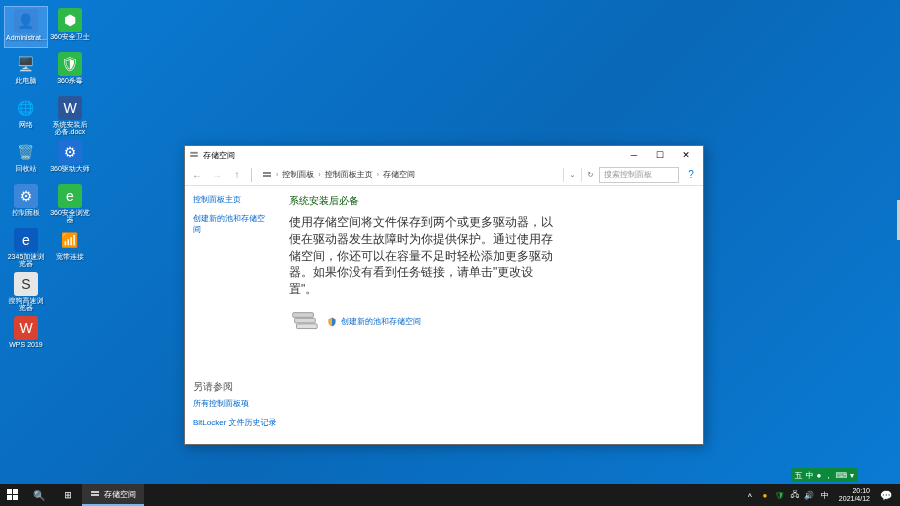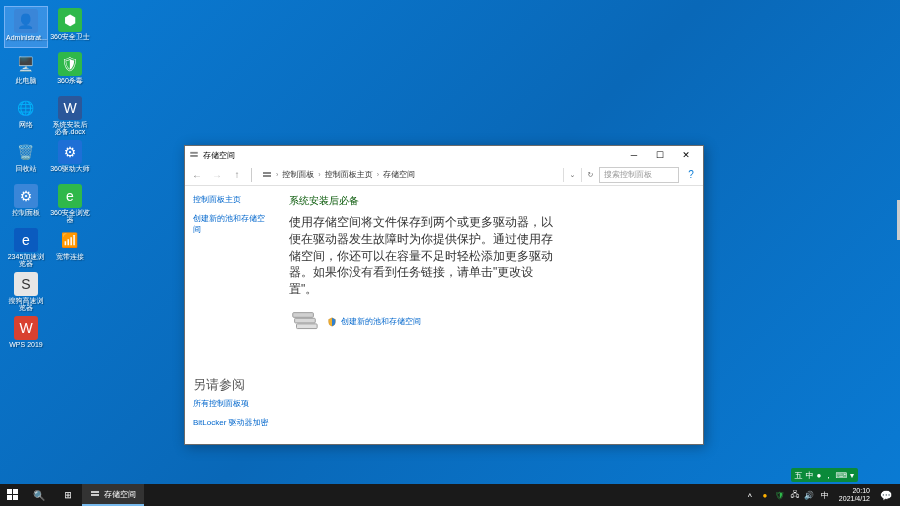--- a/index.html
+++ b/index.html
@@ -26,21 +26,21 @@
 .nav-sep { height: 14px; width: 1px; background: #ccc; margin: 0 2px; }
 .address-bar { flex: 1; display: flex; align-items: center; font-size: 8px; color: #333; gap: 4px; padding: 0 4px; }
 .bc-sep { color: #888; font-size: 7px; }
 .address-drop { width: 14px; height: 14px; display: flex; align-items: center; justify-content: center; font-size: 7px; color: #666; border-left: 1px solid #ddd; padding-left: 4px; }
 .search-box { width: 80px; height: 16px; border: 1px solid #ccc; font-size: 8px; padding: 0 4px; color: #999; display: flex; align-items: center; }
 
 .window-body { flex: 1; display: flex; }
 .sidebar { width: 92px; padding: 8px 8px; }
 .sidebar-link { font-size: 8px; color: #0066cc; margin-bottom: 8px; cursor: pointer; }
 .sidebar-bottom { position: absolute; bottom: 8px; left: 8px; }
-.sidebar-heading { font-size: 13px; color: #555; margin-bottom: 4px; }
+.sidebar-heading { font-size: 10px; color: #555; margin-bottom: 4px; }
 
 .main { flex: 1; padding: 8px 12px; }
 .main-heading { font-size: 10px; color: #0a5a0a; margin-bottom: 6px; }
 .main-desc { font-size: 12px; color: #333; line-height: 1.4; max-width: 270px; margin-bottom: 10px; }
 .action-row { display: flex; align-items: center; gap: 8px; }
 .drives-icon { width: 30px; height: 28px; display: flex; align-items: center; justify-content: center; }
 .action-link { display: flex; align-items: center; gap: 4px; font-size: 8px; color: #0066cc; cursor: pointer; }
 .shield-icon { width: 10px; height: 10px; }
 
 
@@ -163,21 +163,21 @@
     <div class="nav-btn" style="color:#0a7bd4">?</div>
   </div>
 
   <div class="window-body">
     <div class="sidebar">
       <div class="sidebar-link">控制面板主页</div>
       <div class="sidebar-link">创建新的池和存储空间</div>
       <div class="sidebar-bottom">
         <div class="sidebar-heading">另请参阅</div>
         <div class="sidebar-link">所有控制面板项</div>
-        <div class="sidebar-link">BitLocker 驱动器加密</div>
+        <div class="sidebar-link">BitLocker 文件历史记录</div>
       </div>
     </div>
     <div class="main">
       <div class="main-heading">系统安装后必备</div>
       <div class="main-desc">使用存储空间将文件保存到两个或更多驱动器，以便在驱动器发生故障时为你提供保护。通过使用存储空间，你还可以在容量不足时轻松添加更多驱动器。如果你没有看到任务链接，请单击"更改设置"。</div>
       <div class="action-row">
         <svg class="drives-icon" viewBox="0 0 32 28">
           <rect x="4" y="4" width="22" height="5" rx="1" fill="#d0d0d0" stroke="#999"></rect>
           <rect x="6" y="10" width="22" height="5" rx="1" fill="#d8d8d8" stroke="#999"></rect>
           <rect x="8" y="16" width="22" height="5" rx="1" fill="#e0e0e0" stroke="#999"></rect>

